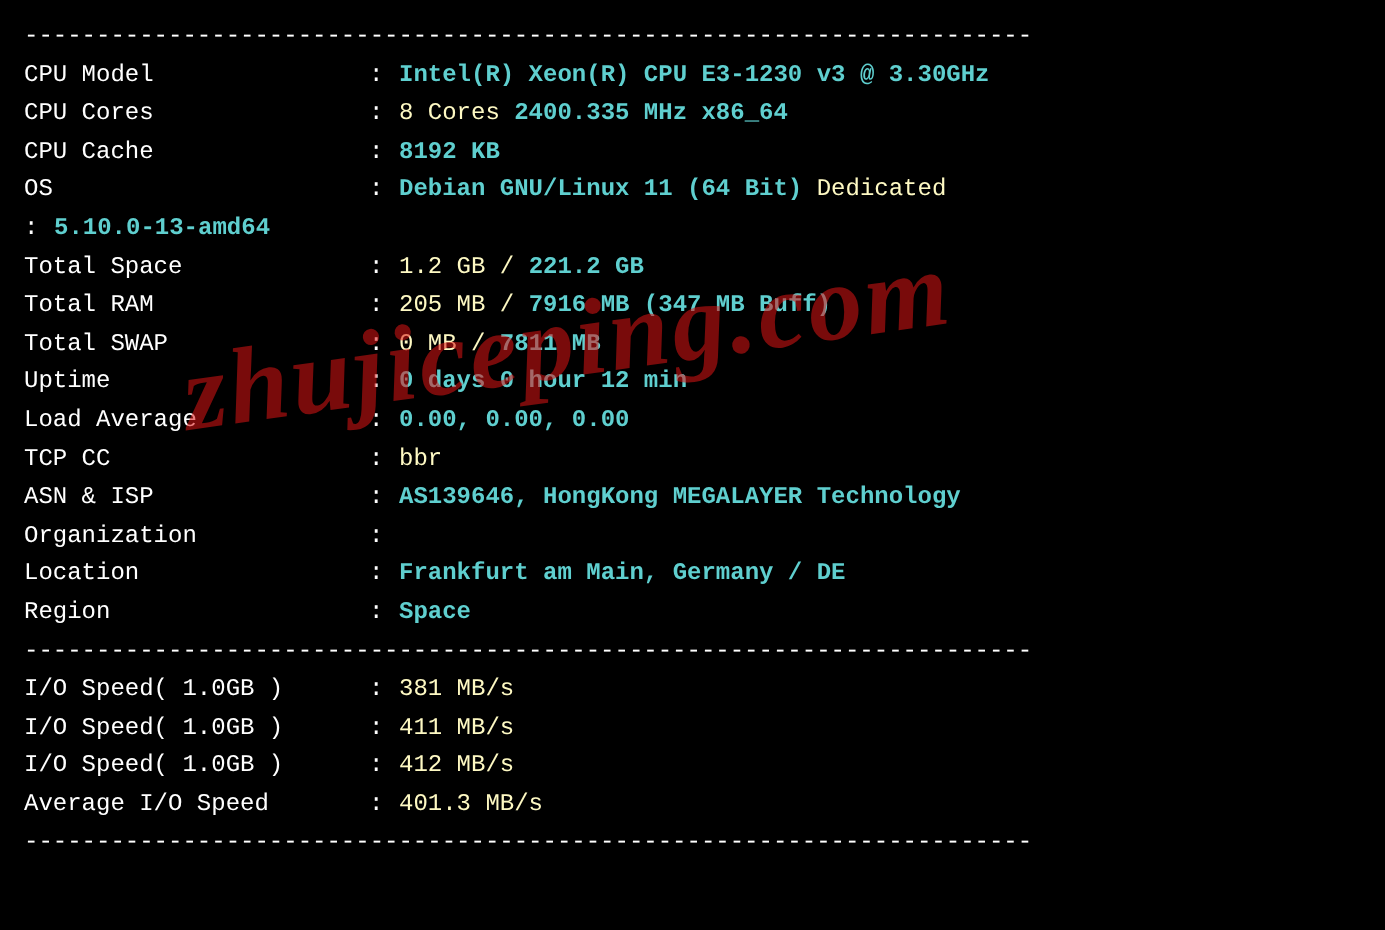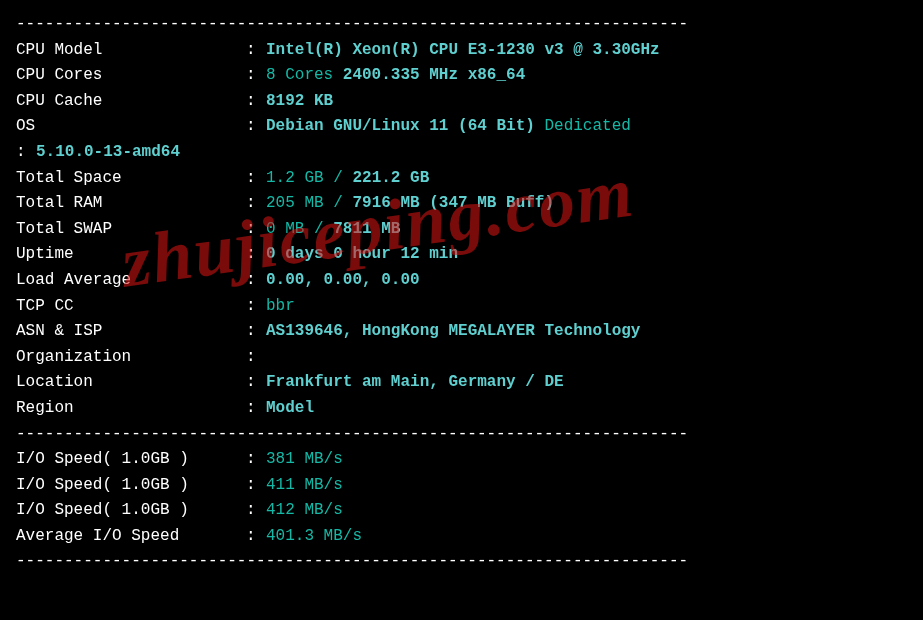--- a/index.html
+++ b/index.html
@@ -29,21 +29,21 @@
     }
     .colon {
       color: #ffffff;
       width: 20px;
       flex-shrink: 0;
     }
     .value {
       flex: 1;
     }
     .cyan { color: #5fcfcf; font-weight: bold; }
-    .yellow { color: #14b8a6; }
+    .yellow { color: #fef9c3; }
     .divider {
       color: #ffffff;
       letter-spacing: 0;
       white-space: nowrap;
       overflow: hidden;
       width: 100%;
     }
     .watermark {
       position: absolute;
       top: 170px;
@@ -72,21 +72,21 @@
     <div class="row"><span class="colon">: </span><span class="value"><span class="cyan">5.10.0-13-amd64</span></span></div>
     <div class="row"><span class="label">Total Space</span><span class="colon">: </span><span class="value"><span class="yellow">1.2 GB / </span><span class="cyan">221.2 GB</span></span></div>
     <div class="row"><span class="label">Total RAM</span><span class="colon">: </span><span class="value"><span class="yellow">205 MB / </span><span class="cyan">7916 MB </span><span class="cyan">(347 MB Buff)</span></span></div>
     <div class="row"><span class="label">Total SWAP</span><span class="colon">: </span><span class="value"><span class="yellow">0 MB / </span><span class="cyan">7811 MB</span></span></div>
     <div class="row"><span class="label">Uptime</span><span class="colon">: </span><span class="value"><span class="cyan">0 days 0 hour 12 min</span></span></div>
     <div class="row"><span class="label">Load Average</span><span class="colon">: </span><span class="value"><span class="cyan">0.00, 0.00, 0.00</span></span></div>
     <div class="row"><span class="label">TCP CC</span><span class="colon">: </span><span class="value"><span class="yellow">bbr</span></span></div>
     <div class="row"><span class="label">ASN &amp; ISP</span><span class="colon">: </span><span class="value"><span class="cyan">AS139646, HongKong MEGALAYER Technology</span></span></div>
     <div class="row"><span class="label">Organization</span><span class="colon">: </span><span class="value"><span class="cyan"></span></span></div>
     <div class="row"><span class="label">Location</span><span class="colon">: </span><span class="value"><span class="cyan">Frankfurt am Main, Germany / DE</span></span></div>
-    <div class="row"><span class="label">Region</span><span class="colon">: </span><span class="value"><span class="cyan">Model</span></span></div>
+    <div class="row"><span class="label">Region</span><span class="colon">: </span><span class="value"><span class="cyan">Space</span></span></div>
   </div>
 
 <div class="divider">----------------------------------------------------------------------</div>
 
 <div id="iospeed-container">
     <div class="row"><span class="label">I/O Speed( 1.0GB )</span><span class="colon">: </span><span class="value"><span class="yellow">381 MB/s</span></span></div>
     <div class="row"><span class="label">I/O Speed( 1.0GB )</span><span class="colon">: </span><span class="value"><span class="yellow">411 MB/s</span></span></div>
     <div class="row"><span class="label">I/O Speed( 1.0GB )</span><span class="colon">: </span><span class="value"><span class="yellow">412 MB/s</span></span></div>
     <div class="row"><span class="label">Average I/O Speed</span><span class="colon">: </span><span class="value"><span class="yellow">401.3 MB/s</span></span></div>
   </div>

